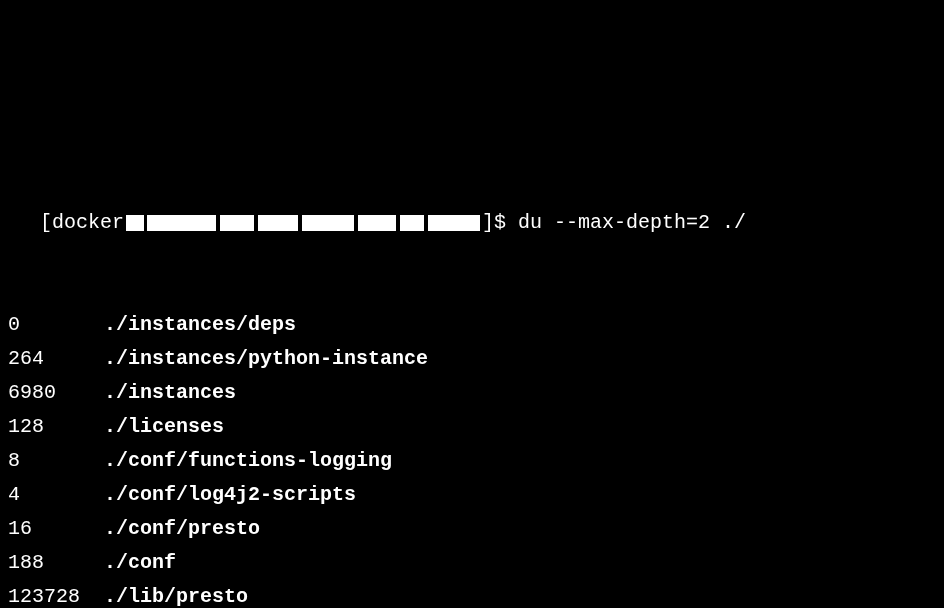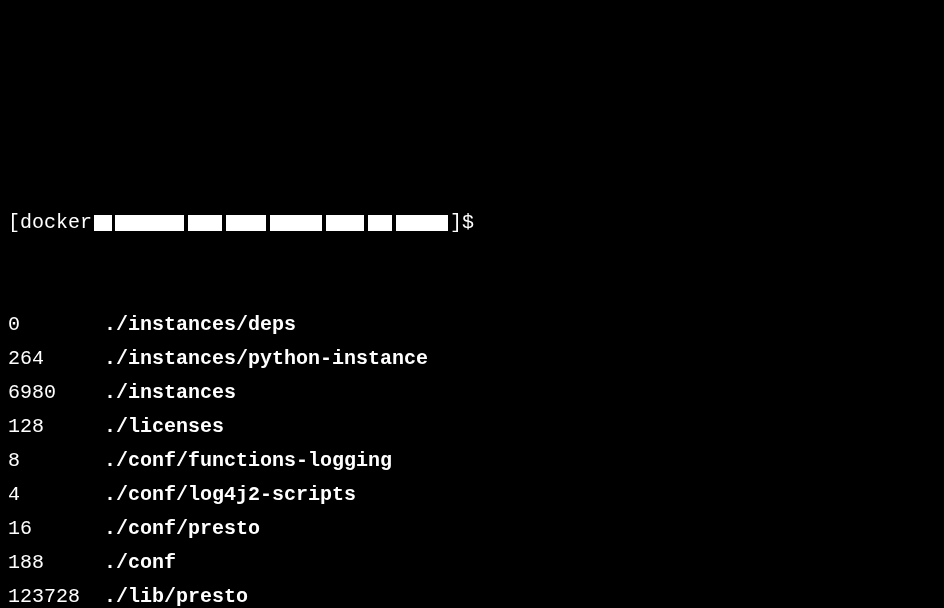--- a/index.html
+++ b/index.html
@@ -20,20 +20,21 @@
       white-space: pre;
     }
     .terminal {
       width: 100%;
       height: 100%;
     }
     .prompt-line {
       display: flex;
       align-items: center;
       gap: 0;
+      margin-left: 32px;
     }
     .prompt-user {
       white-space: pre;
     }
     .redacted {
       display: inline-block;
       background-color: #ffffff;
       height: 16px;
       vertical-align: middle;
       margin: 0 2px;
@@ -63,19 +64,19 @@
       font-weight: bold;
     }
   </style>
 </head>
 <body>
 
 
 
 <div class="terminal">
   <div class="prompt-line">
-    <span class="prompt-user">[docker</span><span class="redacted r1"></span> <span class="redacted r2"></span> <span class="redacted r3"></span>   <span class="redacted r4"></span>  <span class="redacted r5"></span><span class="redacted r6"></span>  <span class="redacted r7"></span><span class="prompt-end">]$ </span>
+    <span class="prompt-user">[docker</span><span class="redacted r1"></span> <span class="redacted r2"></span> <span class="redacted r3"></span>   <span class="redacted r4"></span>  <span class="redacted r5"></span><span class="redacted r6"></span>  <span class="redacted r7"></span><span class="prompt-end">]$ </span><span class="command">du --max-depth=2 ./</span>
   </div>
   <div id="du-output"><div class="du-line"><span class="du-size">0</span><span class="du-path">./instances/deps</span></div><div class="du-line"><span class="du-size">264</span><span class="du-path">./instances/python-instance</span></div><div class="du-line"><span class="du-size">6980</span><span class="du-path">./instances</span></div><div class="du-line"><span class="du-size">128</span><span class="du-path">./licenses</span></div><div class="du-line"><span class="du-size">8</span><span class="du-path">./conf/functions-logging</span></div><div class="du-line"><span class="du-size">4</span><span class="du-path">./conf/log4j2-scripts</span></div><div class="du-line"><span class="du-size">16</span><span class="du-path">./conf/presto</span></div><div class="du-line"><span class="du-size">188</span><span class="du-path">./conf</span></div><div class="du-line"><span class="du-size">123728</span><span class="du-path">./lib/presto</span></div></div>
 </div>
 
 
 
 
 </body></html>

